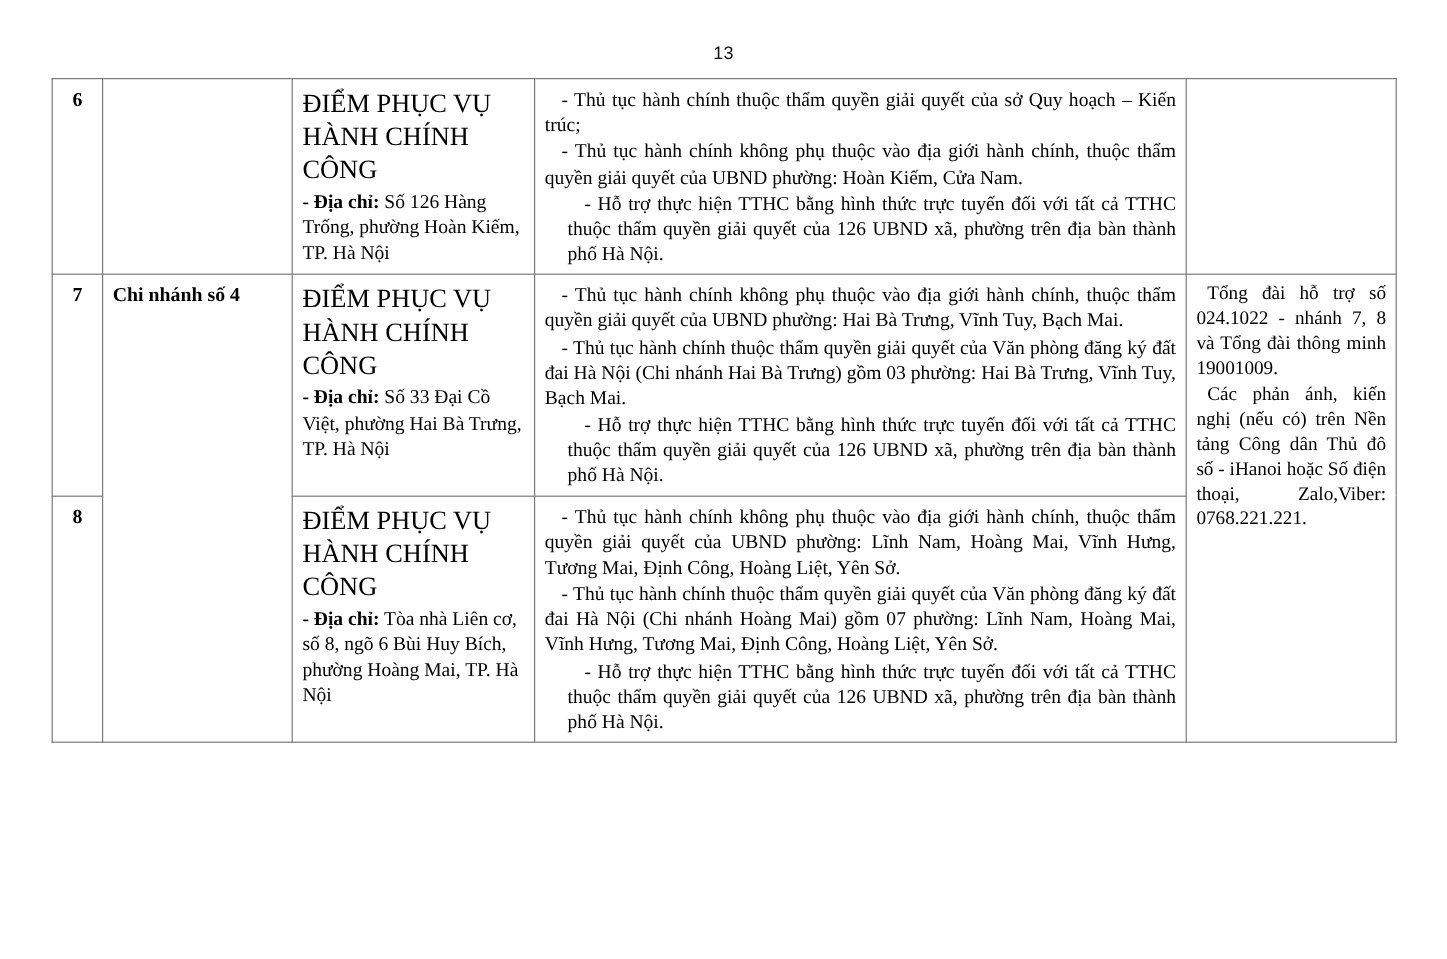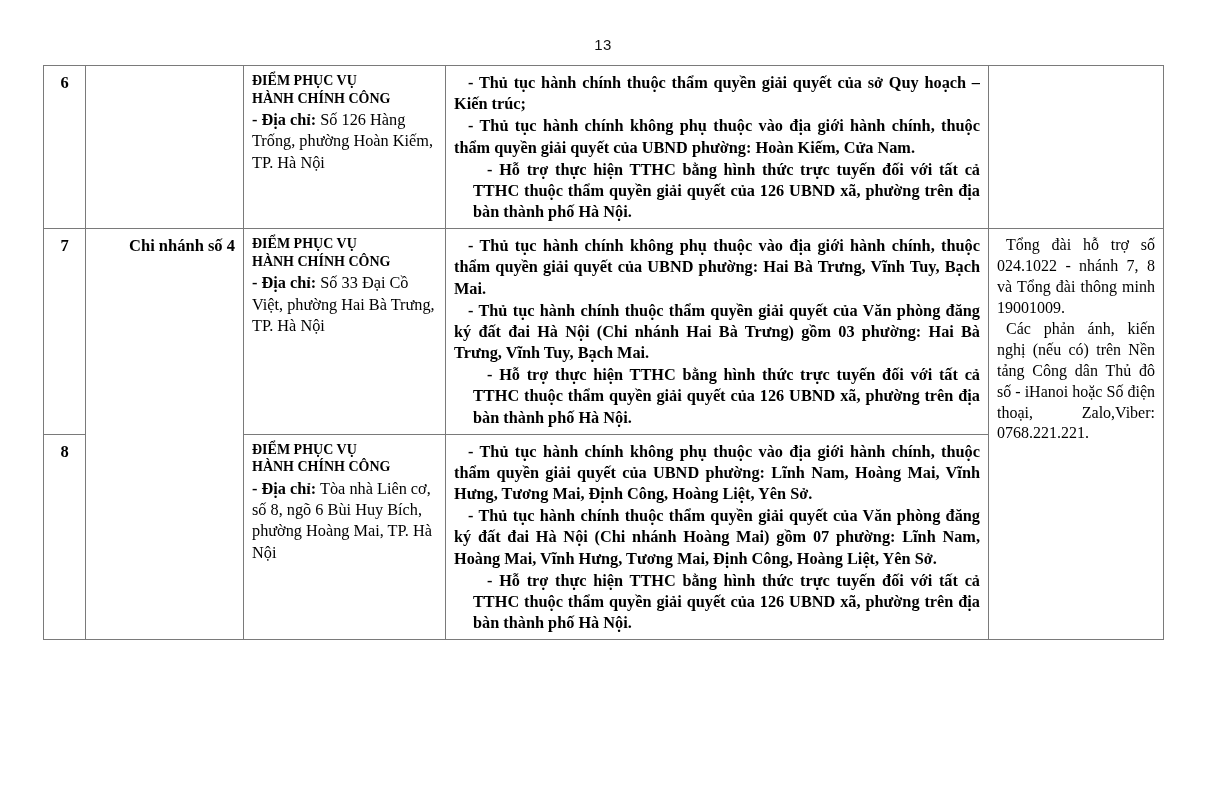--- a/index.html
+++ b/index.html
@@ -54,21 +54,21 @@
   col.c-scope { width: 543px; }
   col.c-support{ width: 175px; }
 
   td.idx {
     text-align: center;
     vertical-align: middle;
     font-weight: bold;
     font-size: 16.5px;
   }
   td.branch {
-    text-align: right;
+    text-align: left;
     vertical-align: top;
     font-weight: bold;
     font-size: 16.5px;
     padding-top: 10px;
   }
   td.office {
     vertical-align: middle;
     padding-left: 10px;
     padding-right: 8px;
   }
@@ -78,40 +78,39 @@
     padding-right: 10px;
     padding-top: 8px;
   }
   td.support {
     vertical-align: middle;
     padding-left: 8px;
     padding-right: 7px;
   }
 
   .office-title {
-    font-weight: bold;
-    font-size: 14px;
+    font-weight: normal;
+    font-size: 22px;
     line-height: 1.26;
     margin: 0 0 2px 0;
   }
   .office-addr {
     font-size: 16.3px;
     line-height: 1.30;
     margin: 0;
   }
   .office-addr .lbl {
     font-weight: bold;
   }
   p.para {
     margin: 0 0 1px 0;
     text-align: justify;
     text-indent: 14px;
     text-justify: inter-word;
     hyphens: none;
-    font-weight: bold;
   }
   p.para:last-child { margin-bottom: 0; margin-left: 19px; }
 
   .support-block {
     font-size: 16px;
     line-height: 1.30;
   }
   .support-block p {
     margin: 0 0 1px 0;
     text-align: justify;

